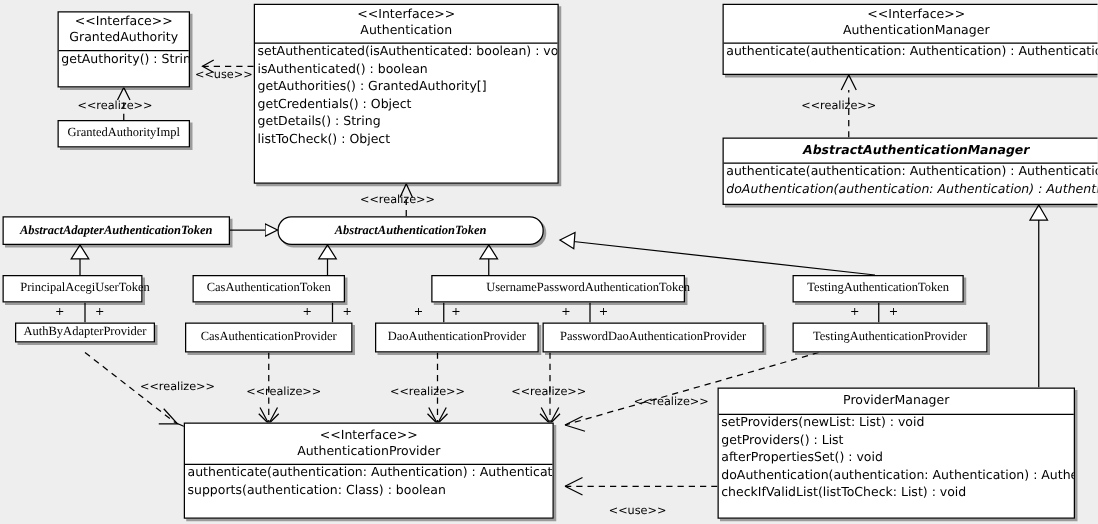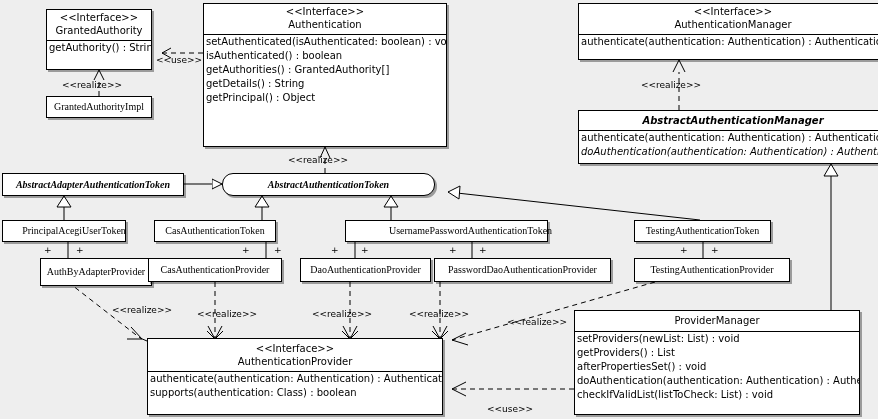--- a/index.html
+++ b/index.html
@@ -143,22 +143,23 @@
 
   <div class="cls" style="left:203px;top:3px;width:244px;height:144px;">
     <div class="hdr">
       <div class="stereo">&lt;&lt;Interface&gt;&gt;</div>
       <div class="cname">Authentication</div>
     </div>
     <div class="sep ops">
       <div class="op">setAuthenticated(isAuthenticated: boolean) : void</div>
       <div class="op">isAuthenticated() : boolean</div>
       <div class="op">getAuthorities() : GrantedAuthority[]</div>
+      <div class="op">getCredentials() : Object</div>
       <div class="op">getDetails() : String</div>
-      <div class="op">getPrincipal() : Object</div>
+      <div class="op">listToCheck() : Object</div>
     </div>
   </div>
 
   <div class="cls" style="left:578px;top:3px;width:310px;height:57px;">
     <div class="hdr">
       <div class="stereo">&lt;&lt;Interface&gt;&gt;</div>
       <div class="cname">AuthenticationManager</div>
     </div>
     <div class="sep ops">
       <div class="op">authenticate(authentication: Authentication) : Authentication</div>
@@ -176,37 +177,37 @@
   </div>
 
   <div class="cls simple" style="left:2px;top:173px;width:182px;height:23px;">
     <div class="cname ital">AbstractAdapterAuthenticationToken</div>
   </div>
 
   <div class="cls simple" style="left:222px;top:173px;width:213px;height:23px;border-radius:11px;">
     <div class="cname ital">AbstractAuthenticationToken</div>
   </div>
 
-  <div class="cls simple" style="left:2px;top:220px;width:124px;height:22px;padding-left:20px;">
+  <div class="cls simple" style="left:2px;top:220px;width:112px;height:22px;padding-left:20px;">
     <div class="cname">PrincipalAcegiUserToken</div>
   </div>
 
   <div class="cls simple" style="left:154px;top:220px;width:122px;height:22px;">
     <div class="cname">CasAuthenticationToken</div>
   </div>
 
   <div class="cls simple" style="left:345px;top:220px;width:203px;height:22px;padding-left:48px;">
     <div class="cname">UsernamePasswordAuthenticationToken</div>
   </div>
 
   <div class="cls simple" style="left:634px;top:220px;width:137px;height:22px;">
     <div class="cname">TestingAuthenticationToken</div>
   </div>
 
-  <div class="cls simple" style="left:12px;top:258px;width:112px;height:28px;margin-left:28px;">
+  <div class="cls simple" style="left:12px;top:258px;width:112px;height:16px;">
     <div class="cname">AuthByAdapterProvider</div>
   </div>
 
   <div class="cls simple" style="left:148px;top:258px;width:134px;height:24px;">
     <div class="cname">CasAuthenticationProvider</div>
   </div>
 
   <div class="cls simple" style="left:300px;top:258px;width:131px;height:24px;">
     <div class="cname">DaoAuthenticationProvider</div>
   </div>

